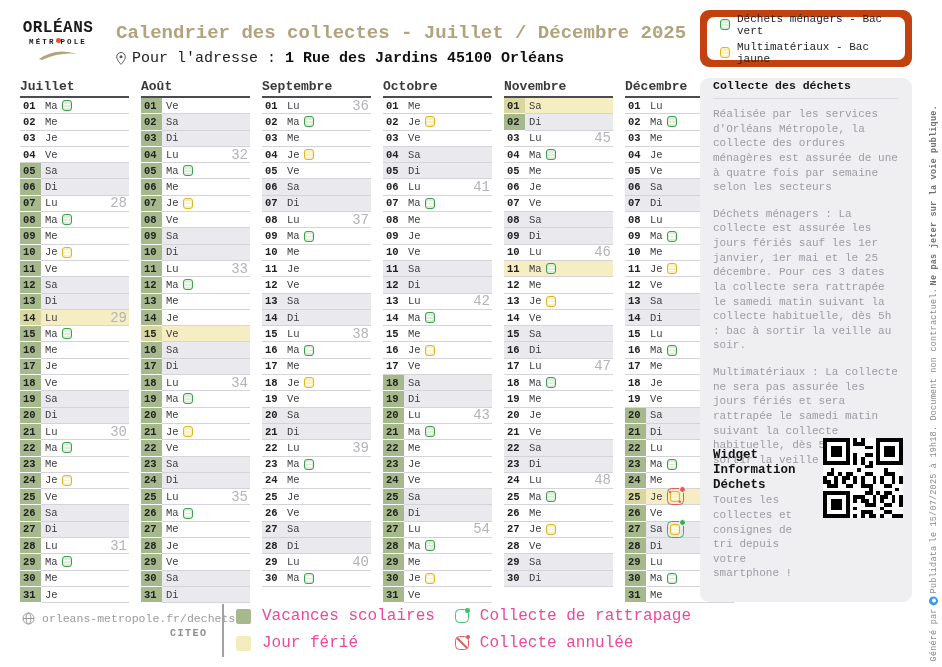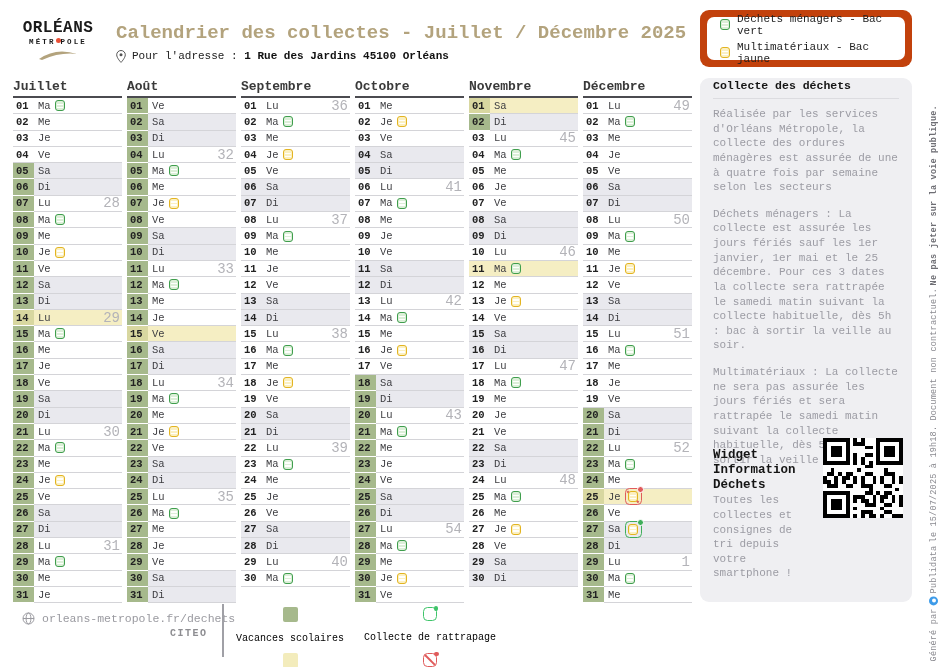--- a/index.html
+++ b/index.html
@@ -6,24 +6,24 @@
   .page{position:relative;width:942px;height:667px;background:#fff;overflow:hidden;
         font-family:Liberation Mono, monospace;border-right:1px solid #d8d8d8;border-bottom:3px solid #8b5cf6;}
   
   .header{position:absolute;left:14px;top:20px;display:flex;align-items:flex-start;gap:14px;}
   .logo{width:88px;text-align:center;}
   .logo-l1{font-size:16px;font-weight:800;letter-spacing:.5px;color:#1a1a1a;line-height:1;}
   .logo-l2{font-size:7.5px;font-weight:700;letter-spacing:2.1px;color:#1a1a1a;margin-top:2px;line-height:1;}
   .logo-dot{display:inline-block;width:5px;height:5px;border-radius:50%;background:#e94f35;vertical-align:1px;}
   .swoosh{margin:3px auto 0;display:block;}
   .page-title{font-size:19px;font-weight:700;color:#b3a37d;line-height:1;margin:4px 0 0;}
-  .address{display:flex;gap:6px;margin-top:7px;font-size:11px;color:#222;}
+  .address{display:flex;align-items:center;gap:6px;margin-top:7px;font-size:15px;color:#222;}
   .address b{color:#111;}
   
-  .calendar{position:absolute;left:13px;top:80px;display:flex;gap:5px;}
+  .calendar{position:absolute;left:20px;top:80px;display:flex;gap:12px;}
   .month{width:109px;}
   .month-name{font-size:13px;font-weight:700;color:#3a3a3a;padding-bottom:3px;border-bottom:2px solid #4b4b50;line-height:1;}
   .day-row{display:flex;align-items:stretch;height:16.3px;}
   .num{width:21px;min-width:21px;display:flex;align-items:center;box-sizing:border-box;padding-left:3px;
        font-weight:700;font-size:10.5px;color:#222;border-bottom:1px solid #d4d4d8;}
   .rest{flex:1;display:flex;align-items:center;box-sizing:border-box;padding-left:4px;min-width:0;
         border-bottom:1px solid #d4d4d8;}
   .num.vac{background:#a6b98c;border-bottom-color:#fff;}
   .num.we{background:#e9e9ee;}
   .num.hol{background:#f5eec3;}
@@ -59,21 +59,21 @@
   .widget{position:absolute;left:13px;right:9px;bottom:9px;display:flex;gap:8px;align-items:flex-start;}
   .widget-title{font-size:12.5px;font-weight:700;color:#141414;line-height:1.2;margin:10px 0 0;width:90px;}
   .widget-text{font-size:11px;color:#222;line-height:1.3;margin:7px 0 0;width:92px;}
   .widget-left{flex:1;}
   
   .site{position:absolute;left:22px;top:612px;display:flex;align-items:center;gap:7px;font-size:11.5px;color:#9a9aa0;}
   .citeo{position:absolute;left:170px;top:628px;font-size:10px;font-weight:800;letter-spacing:1.5px;color:#8d8d91;}
   .vdiv{position:absolute;left:222px;top:604px;width:2px;height:53px;background:#a0a0a6;}
   .foot-legend{position:absolute;left:236px;top:607px;display:grid;grid-template-columns:auto auto;
                column-gap:20px;row-gap:9px;}
-  .fl-item{display:flex;align-items:center;gap:11px;font-size:10px;color:#000000;flex-direction:column;}
+  .fl-item{display:flex;align-items:center;gap:11px;font-size:16px;color:#ec4899;}
   .sw{width:15px;height:15px;border-radius:2px;display:inline-block;}
   .sw.vacation{background:#a6b98c;}
   .sw.holiday{background:#f3ecbc;}
   .lgbox{position:relative;width:14px;height:14px;border-radius:4.5px;display:inline-block;box-sizing:border-box;}
   .lgbox.catchup{border:1.8px solid #3fc46a;}
   .lgbox.catchup::after{content:"";position:absolute;top:-2px;right:-2px;width:4.5px;height:4.5px;border-radius:50%;background:#3fc46a;}
   .lgbox.cancel{border:1.8px solid #e05b5b;}
   .lgbox.cancel::before{content:"";position:absolute;left:5.2px;top:-1.5px;width:1.8px;height:14px;background:#e05b5b;transform:rotate(-45deg);}
   .lgbox.cancel::after{content:"";position:absolute;top:-2.5px;right:-2.5px;width:4.5px;height:4.5px;border-radius:50%;background:#e05b5b;}
   

